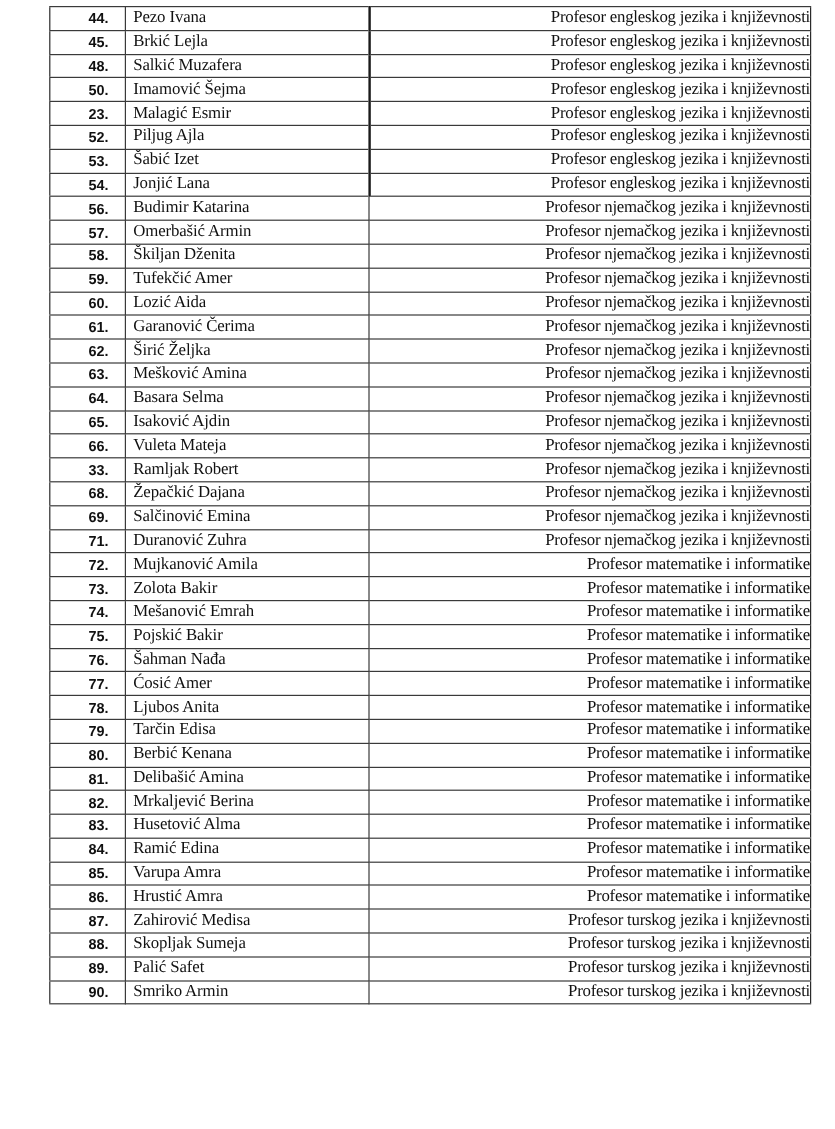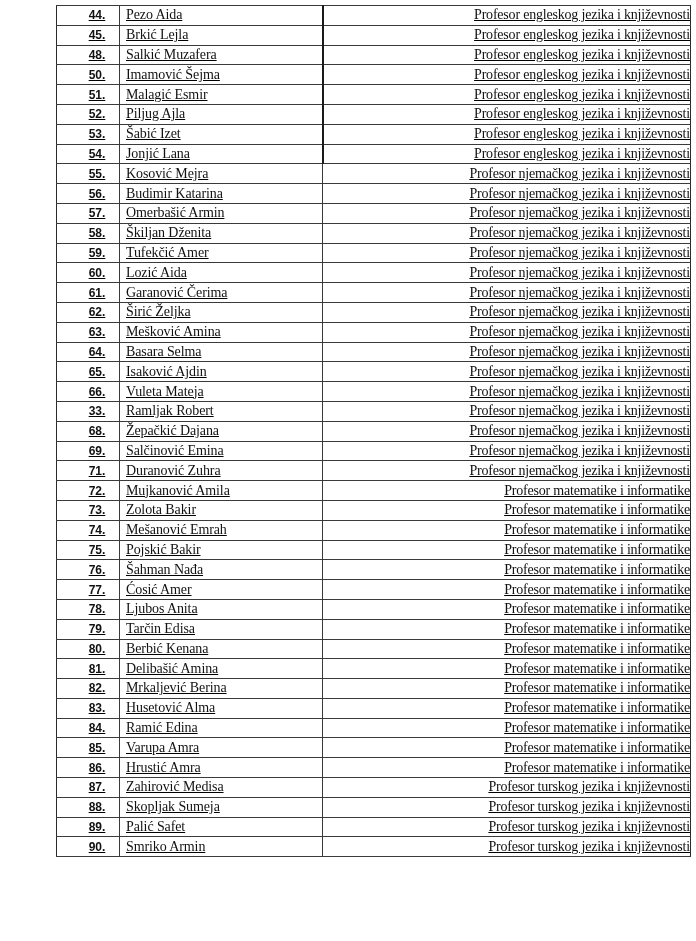--- a/index.html
+++ b/index.html
@@ -8,24 +8,23 @@
       background: #ffffff;
     }
     body {
       width: 696px;
       height: 941px;
       position: relative;
       overflow: hidden;
     }
     .page {
       position: absolute;
-      left: 56px;
+      left: 41px;
       top: 5px;
       width: 634px;
-      text-decoration: underline;
     }
     table.roster {
       border-collapse: collapse;
       width: 634px;
       table-layout: fixed;
       border: 1px solid #2a2a2a;
     }
     table.roster col.c-num { width: 63px; }
     table.roster col.c-name { width: 203px; }
     table.roster col.c-prof { width: 368px; }
@@ -71,62 +70,57 @@
 <div class="page">
   <table class="roster">
     <colgroup>
       <col class="c-num">
       <col class="c-name">
       <col class="c-prof">
     </colgroup>
     <tbody id="roster-body">
     <tr>
           <td class="num">44.</td>
-          <td class="name thick">Pezo Aida</td>
+          <td class="name thick">Pezo Ivana</td>
           <td class="prof">Profesor engleskog jezika i književnosti</td>
         </tr>
         <tr>
           <td class="num">45.</td>
           <td class="name thick">Brkić Lejla</td>
           <td class="prof">Profesor engleskog jezika i književnosti</td>
         </tr>
         <tr>
           <td class="num">48.</td>
           <td class="name thick">Salkić Muzafera</td>
           <td class="prof">Profesor engleskog jezika i književnosti</td>
         </tr>
         <tr>
           <td class="num">50.</td>
           <td class="name thick">Imamović Šejma</td>
           <td class="prof">Profesor engleskog jezika i književnosti</td>
         </tr>
         <tr>
-          <td class="num">51.</td>
+          <td class="num">23.</td>
           <td class="name thick">Malagić Esmir</td>
           <td class="prof">Profesor engleskog jezika i književnosti</td>
         </tr>
         <tr>
           <td class="num">52.</td>
           <td class="name thick">Piljug Ajla</td>
           <td class="prof">Profesor engleskog jezika i književnosti</td>
         </tr>
         <tr>
           <td class="num">53.</td>
           <td class="name thick">Šabić Izet</td>
           <td class="prof">Profesor engleskog jezika i književnosti</td>
         </tr>
         <tr>
           <td class="num">54.</td>
           <td class="name thick">Jonjić Lana</td>
           <td class="prof">Profesor engleskog jezika i književnosti</td>
-        </tr>
-        <tr>
-          <td class="num">55.</td>
-          <td class="name">Kosović Mejra</td>
-          <td class="prof">Profesor njemačkog jezika i književnosti</td>
         </tr>
         <tr>
           <td class="num">56.</td>
           <td class="name">Budimir Katarina</td>
           <td class="prof">Profesor njemačkog jezika i književnosti</td>
         </tr>
         <tr>
           <td class="num">57.</td>
           <td class="name">Omerbašić Armin</td>
           <td class="prof">Profesor njemačkog jezika i književnosti</td>

